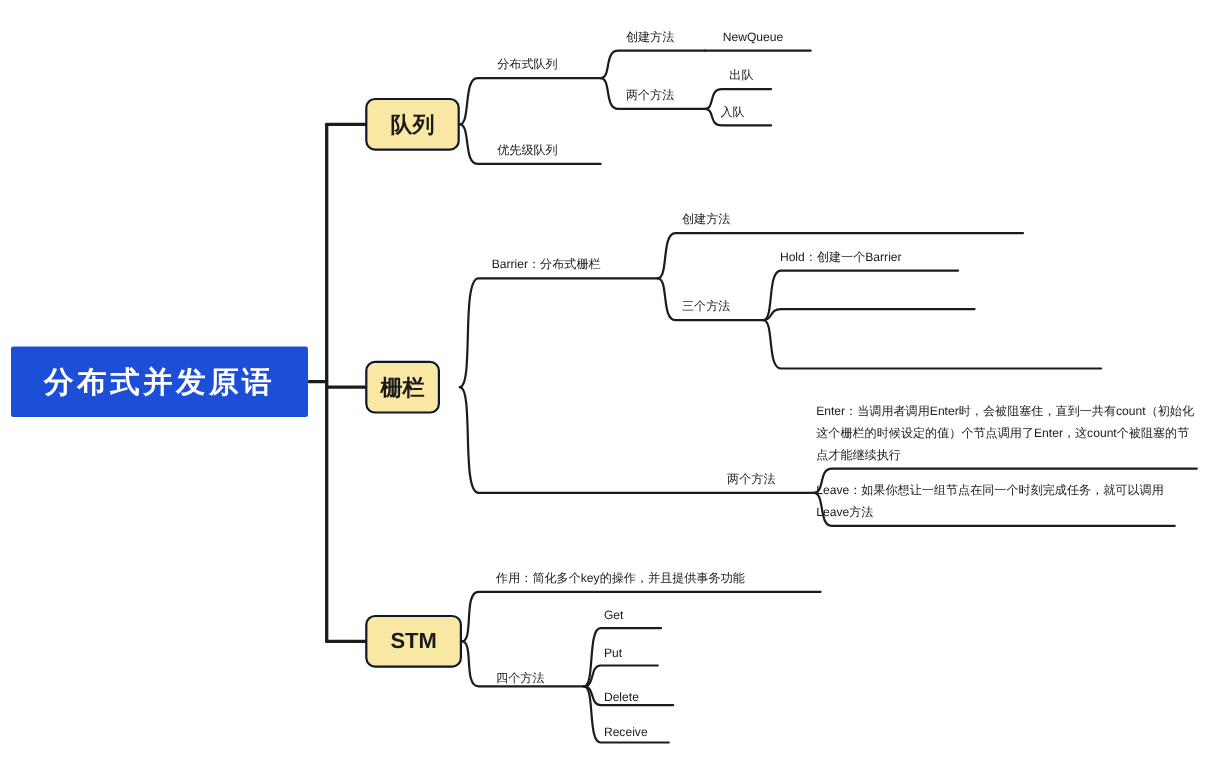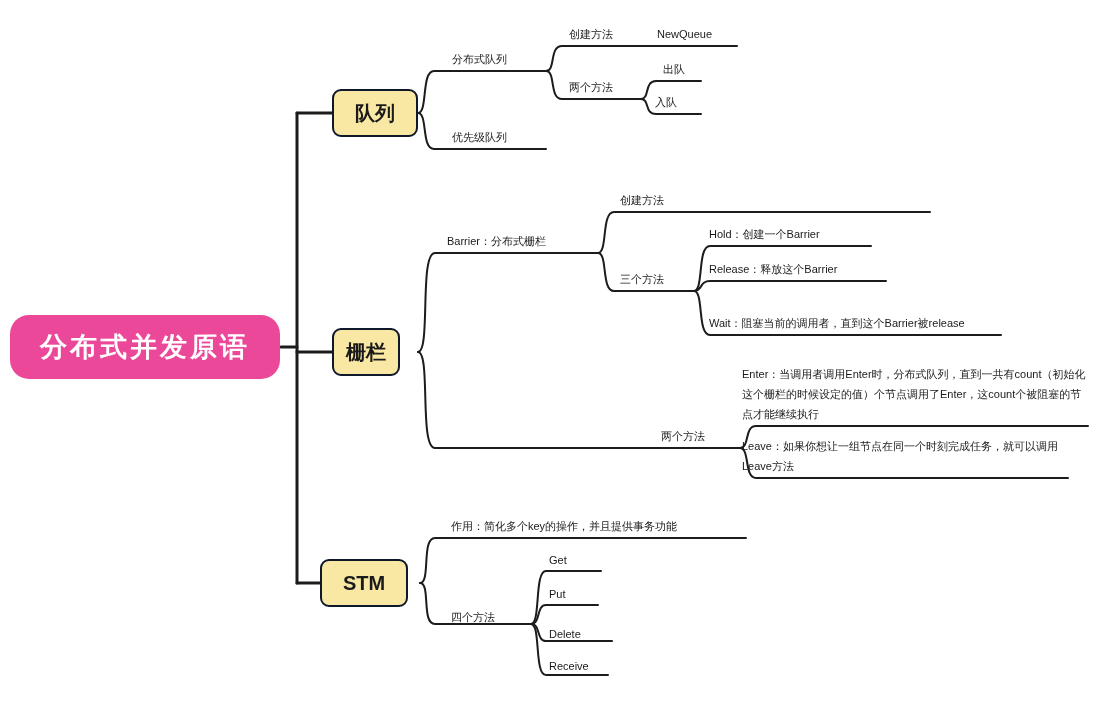--- a/index.html
+++ b/index.html
@@ -1,22 +1,22 @@
 <!DOCTYPE html>
 <html><head>
 <meta charset="utf-8">
 <style>
   html,body{margin:0;padding:0;background:#fff;}
   .canvas{position:relative;width:1098px;height:709px;background:#ffffff;overflow:hidden;
           font-family:"Liberation Sans","DejaVu Sans",sans-serif;color:#1a1a1a;}
   .canvas svg{position:absolute;left:0;top:0;}
   .label{position:absolute;font-size:11px;line-height:20px;white-space:nowrap;}
   .wrap{white-space:normal;}
-  .root-box{position:absolute;left:10px;top:315px;width:270px;height:64px;background:#ec4899;
-            border-radius:19px;display:flex;align-items:center;justify-content:center;
+  .root-box{position:absolute;left:10px;top:315px;width:270px;height:64px;background:#1d4ed8;
+            border-radius:2px;display:flex;align-items:center;justify-content:center;
             color:#ffffff;font-size:27px;font-weight:bold;letter-spacing:3px;}
   .branch-box{position:absolute;height:48px;background:#f9e8a3;border:2px solid #0f172a;
               border-radius:9px;display:flex;align-items:center;justify-content:center;
               font-size:20px;font-weight:bold;box-sizing:border-box;}
 </style>
 </head>
 <body>
 
 <div class="canvas">
 
@@ -57,38 +57,36 @@
       <path d="M531 624 C541 624 536 605 546 605 H598"></path>
       <path d="M531 624 C541 624 536 641 546 641 H612"></path>
       <path d="M531 624 C541 624 534 675 546 675 H608"></path>
     </g>
   </svg>
 
   <div class="root-box">分布式并发原语</div>
 
   <div class="branch-box" style="left:332px;top:89px;width:86px">队列</div>
   <div class="branch-box" style="left:332px;top:328px;width:68px">栅栏</div>
-  <div class="branch-box" style="left:320px;top:559px;width:88px">STM</div>
+  <div class="branch-box" style="left:332px;top:559px;width:88px">STM</div>
 
   <div class="label" style="left:452px;top:49px">分布式队列</div>
   <div class="label" style="left:452px;top:127px">优先级队列</div>
   <div class="label" style="left:569px;top:24px">创建方法</div>
   <div class="label" style="left:657px;top:24px">NewQueue</div>
   <div class="label" style="left:569px;top:77px">两个方法</div>
   <div class="label" style="left:663px;top:59px">出队</div>
   <div class="label" style="left:655px;top:92px">入队</div>
 
   <div class="label" style="left:447px;top:231px">Barrier：分布式栅栏</div>
   <div class="label" style="left:620px;top:190px">创建方法</div>
   <div class="label" style="left:620px;top:269px">三个方法</div>
   <div class="label" style="left:709px;top:224px">Hold：创建一个Barrier</div>
-  <div class="label" style="left:709px;top:259px">Release：释放这个Barrier</div>
-  <div class="label wrap" style="left:709px;bottom:376px;width:300px">Wait：阻塞当前的调用者，直到这个Barrier被release</div>
   <div class="label" style="left:661px;top:426px">两个方法</div>
-  <div class="label wrap" style="left:742px;bottom:285px;width:350px">Enter：当调用者调用Enter时，分布式队列，直到一共有count（初始化这个栅栏的时候设定的值）个节点调用了Enter，这count个被阻塞的节点才能继续执行</div>
+  <div class="label wrap" style="left:742px;bottom:285px;width:350px">Enter：当调用者调用Enter时，会被阻塞住，直到一共有count（初始化这个栅栏的时候设定的值）个节点调用了Enter，这count个被阻塞的节点才能继续执行</div>
   <div class="label" style="left:451px;top:516px">作用：简化多个key的操作，并且提供事务功能</div>
 
   <div class="label wrap" style="left:742px;bottom:233px;width:332px">Leave：如果你想让一组节点在同一个时刻完成任务，就可以调用Leave方法</div>
   <div class="label" style="left:451px;top:607px">四个方法</div>
   <div class="label" style="left:549px;top:550px">Get</div>
   <div class="label" style="left:549px;top:584px">Put</div>
   <div class="label" style="left:549px;top:656px">Receive</div>
   <div class="label" style="left:549px;top:624px">Delete</div>
 
 </div>

